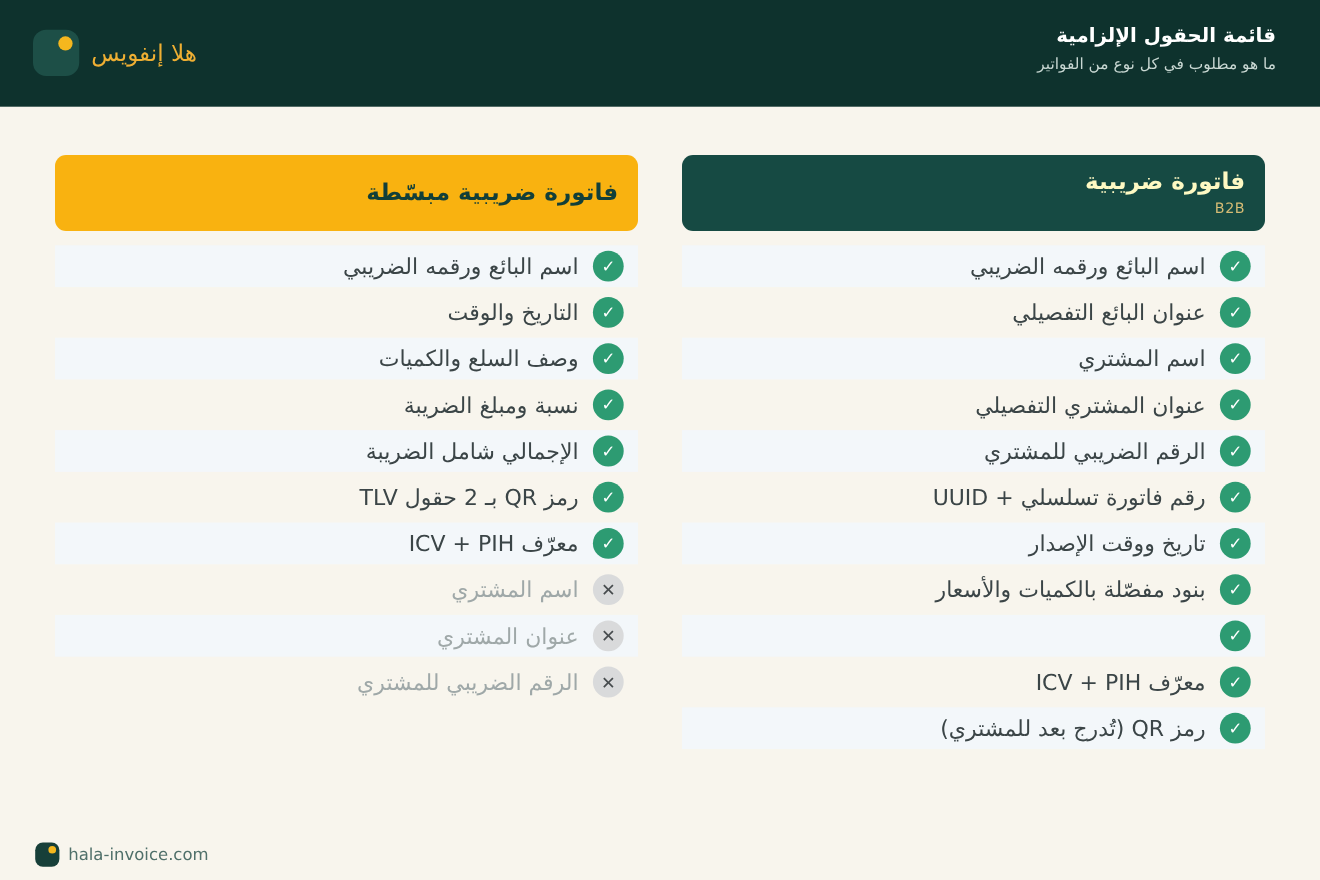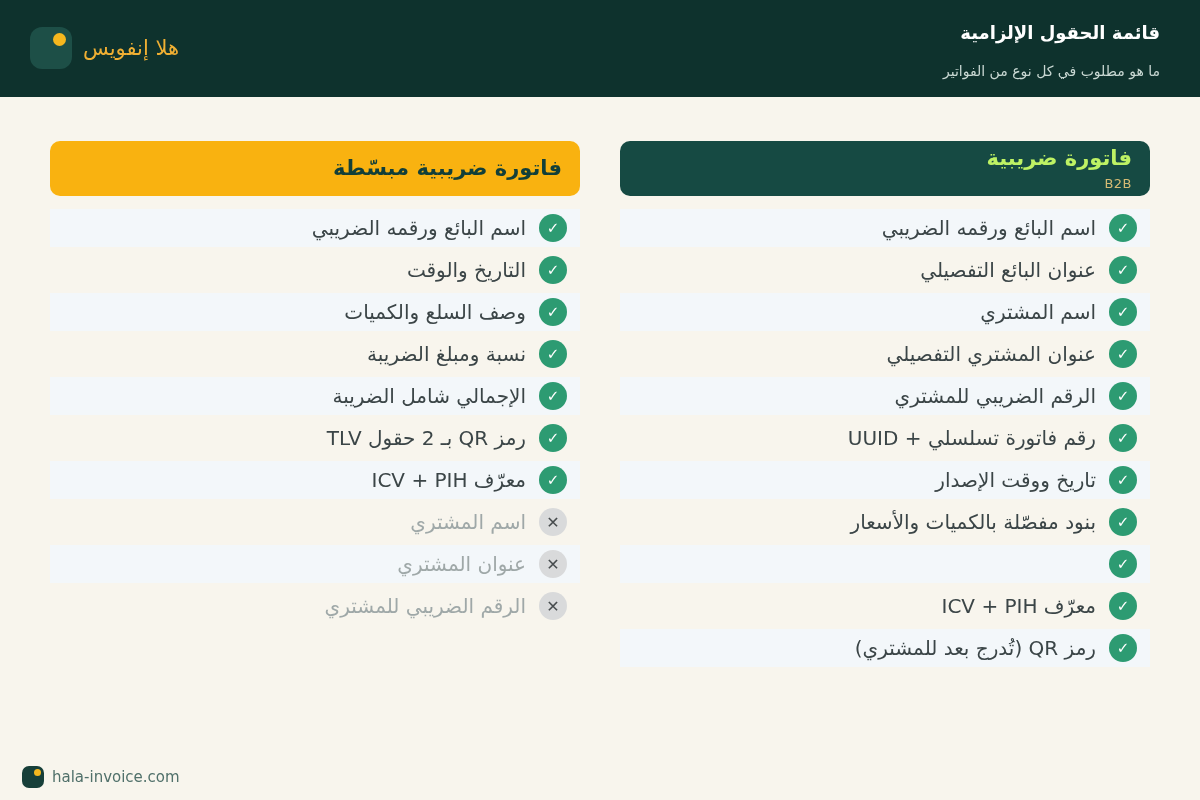--- a/index.html
+++ b/index.html
@@ -25,21 +25,21 @@
     right: 40px;
     text-align: right;
   }
   .page-title {
     color: #ffffff;
     font-size: 18px;
     font-weight: 700;
     line-height: 1.1;
   }
   .page-subtitle {
-    margin-top: 20px;
+    margin-top: 8px;
     color: #c9d8d3;
     font-size: 14px;
   }
   .brand {
     position: absolute;
     top: 27px;
     left: 30px;
     display: flex;
     align-items: center;
     gap: 11px;
@@ -69,32 +69,32 @@
 
   
   .main {
     display: flex;
     gap: 40px;
     padding: 0 50px;
     margin-top: 44px;
   }
   .column { width: 530px; }
   .col-header {
-    height: 55px;
+    height: 69px;
     border-radius: 10px;
     padding: 16px 18px;
     display: flex;
     flex-direction: column;
     justify-content: center;
     text-align: right;
   }
   .col-header.teal { background: #164a43; }
   .col-header.gold { background: #f9b210; }
   .col-title { font-size: 21px; font-weight: 700; line-height: 1.2; }
-  .col-header.teal .col-title { color: #bef264; }
+  .col-header.teal .col-title { color: #fef9c3; }
   .col-header.gold .col-title { color: #123f39; }
   .col-badge { margin-top: 5px; font-size: 13px; letter-spacing: 0.5px; }
   .col-header.teal .col-badge { color: #d5bb74; }
   .col-header.gold .col-badge { color: #5e6e70; }
 
   .list { margin-top: 13px; }
   .row {
     height: 38px;
     margin-bottom: 4px;
     display: flex;
@@ -115,21 +115,21 @@
     font-weight: 700;
   }
   .icon.check { background: #2d9b72; color: #ffffff; }
   .icon.cross { background: #d9dadb; color: #474c4e; font-weight: 400; font-size: 16px; }
   .row .label { font-size: 20px; color: #3b4547; }
   .row.excluded .label { color: #9fa8a8; }
 
   
   .footer {
     position: absolute;
-    left: 22px;
+    left: 32px;
     bottom: 12px;
     display: flex;
     align-items: center;
     gap: 8px;
     direction: ltr;
     text-align: right;
   }
   .footer-mark {
     position: relative;
     width: 22px;

